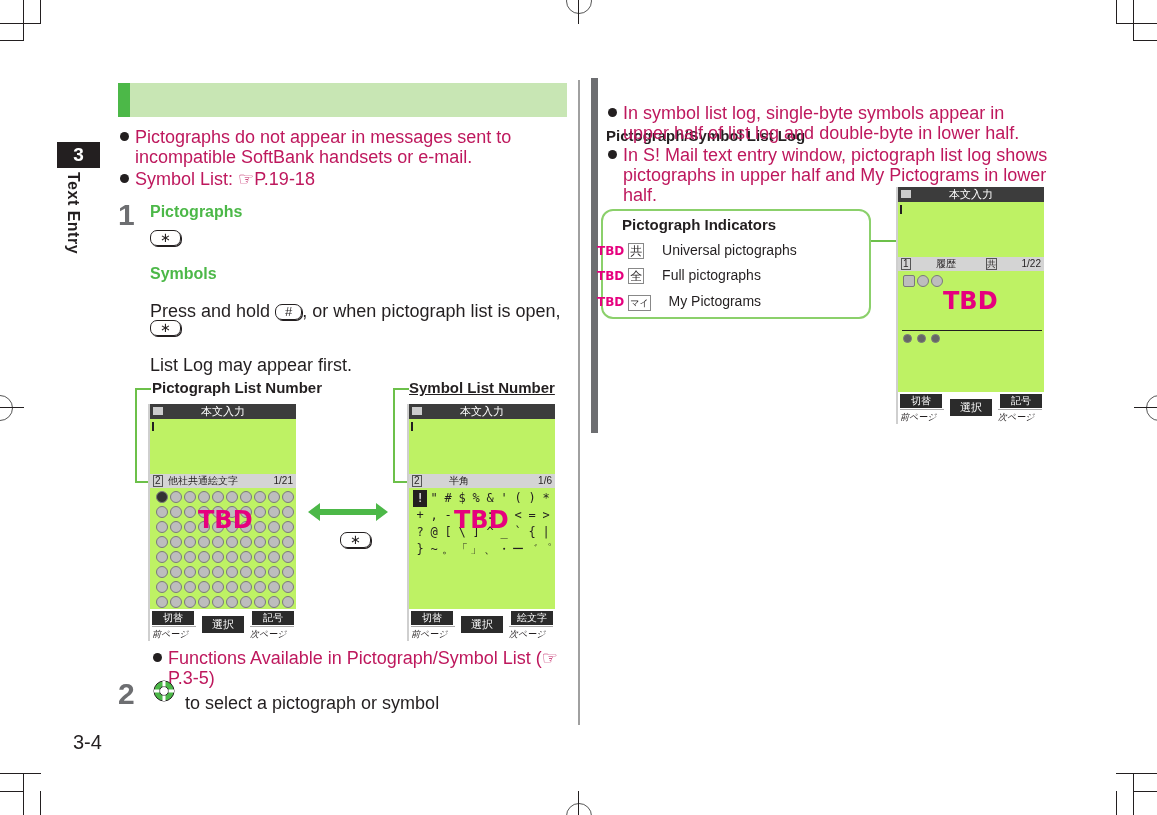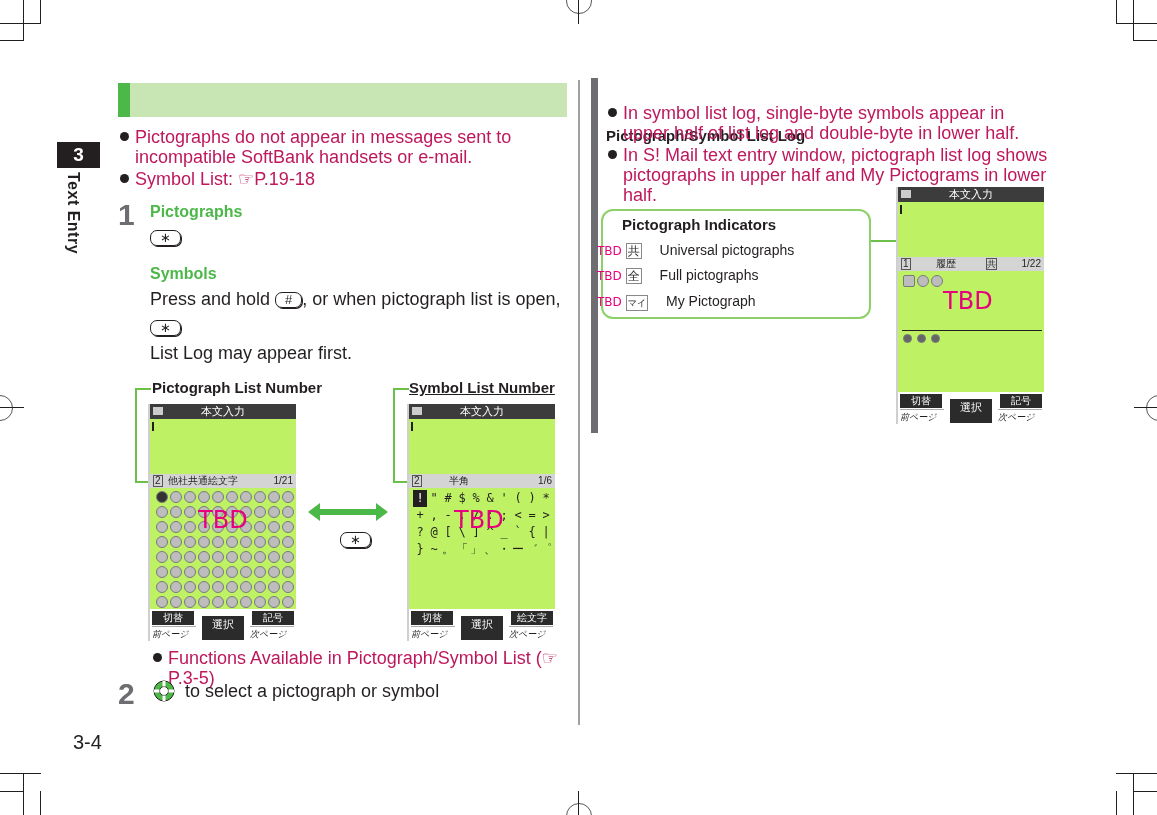--- a/index.html
+++ b/index.html
@@ -15,38 +15,38 @@
                 writing-mode:vertical-rl; letter-spacing:0.5px; }
   .page-num { position:absolute; left:73px; top:731px; font-size:20px; color:#231f20; }
   
   .sec-head { position:absolute; left:118px; top:83px; width:449px; height:34px; background:#c8e6b4; }
   .sec-head .bar { position:absolute; left:0; top:0; width:12px; height:34px; background:#4cb848; }
   .sec-head .title { position:absolute; left:20px; top:3px; font-weight:bold; font-size:22px; color:#231f20; }
   .bullet { position:absolute; font-size:18px; line-height:20px; color:#be185d; padding-left:17px; }
   .bullet::before { content:""; position:absolute; left:2px; top:5px; width:9px; height:9px; border-radius:50%; background:#231f20; }
   .step-num { position:absolute; font-weight:bold; font-size:30px; color:#6d6e71; }
   .green-h { position:absolute; font-weight:bold; font-size:16px; color:#4cb848; }
-  .body-t { position:absolute; font-size:18px; color:#231f20; }
+  .body-t { position:absolute; font-size:18px; color:#231f20;margin-top:12px; }
   .key { display:inline-block; border:1px solid #231f20; border-radius:7px; padding:0 9px; font-size:13px;
          line-height:14px; height:14px; vertical-align:middle; box-shadow:1px 1px 0 #231f20; }
   
   .callout-label { position:absolute; font-weight:bold; font-size:15px; color:#231f20; }
   .gline { position:absolute; background:#6cc04a; }
   
   .phone { position:absolute; width:146px; background:#bef264; border-left:2px solid #cfcfcf; }
   .ph-title { height:15px; background:#3c3c3c; color:#fff; font-size:11px; line-height:15px; text-align:center; position:relative; }
   .ph-title .mailicon { position:absolute; left:3px; top:3px; width:10px; height:8px; background:#ccc; }
   .ph-cursor { position:absolute; left:2px; width:2px; height:9px; background:#231f20; }
   .ph-status { position:absolute; left:0; right:0; height:14px; background:#d4d4d4; font-size:10px; line-height:14px; }
   .ph-status span { position:absolute; }
   .ph-footer { position:absolute; left:0; right:0; bottom:0; height:32px; background:#fff; }
   .softkey { position:absolute; background:#2b2b2b; color:#fff; font-size:10px; text-align:center; line-height:14px; }
   .softkey2 { position:absolute; color:#231f20; font-size:9px; line-height:14px; border-top:1px solid #aaa;font-style:italic; }
-  .selkey { position:absolute; left:52px; top:7px; width:42px; height:24px; background:#2b2b2b; color:#fff; font-size:11px; line-height:17px; text-align:center; }
-  .tbd { position:absolute; color:#e6007e; font-weight:normal; font-family:"DejaVu Sans", sans-serif; }
+  .selkey { position:absolute; left:52px; top:7px; width:42px; height:17px; background:#2b2b2b; color:#fff; font-size:11px; line-height:17px; text-align:center; }
+  .tbd { position:absolute; color:#e6007e; font-weight:bold; font-family:"DejaVu Sans", sans-serif; }
   .grid { position:absolute; display:grid; }
   .picto { width:12px; height:12px; border-radius:50%; background:#bdbdbd; border:1px solid #7a7a7a; box-sizing:border-box; }
   .sym { font-family:"DejaVu Sans Mono", monospace; font-size:12px; text-align:center; line-height:17px; color:#231f20; }
   
   .sub-box { position:absolute; left:591px; top:78px; width:7px; height:355px; background:#6d6e71; }
   .ind-box { position:absolute; left:601px; top:209px; width:270px; height:110px; border:2px solid #8bd06b; border-radius:12px; box-sizing:border-box; }
   .ind-row { position:absolute; font-size:14px; color:#231f20; }
   .ind-glyph { display:inline-block; border:1px solid #888; font-size:12px; line-height:14px; padding:0 1px; margin-right:14px; }
 </style>
 </head>
@@ -311,21 +311,21 @@
   <span>Universal pictographs</span>
 </div>
 <div class="ind-row" style="left:597px;top:267px;">
   <span class="tbd" style="position:relative;font-size:12px;">TBD</span>
   <span class="ind-glyph">全</span>
   <span>Full pictographs</span>
 </div>
 <div class="ind-row" style="left:597px;top:293px;">
   <span class="tbd" style="position:relative;font-size:12px;">TBD</span>
   <span class="ind-glyph" style="font-size:9px;">マイ</span>
-  <span>My Pictograph</span>
+  <span>My Pictograms</span>
 </div>
 <div class="gline" style="left:871px;top:240px;width:118px;height:2px;"></div>
 <div class="gline" style="left:987px;top:240px;width:2px;height:18px;"></div>
 
 <div class="phone" style="left:896px;top:187px;height:237px;">
   <div class="ph-title">
     <span class="mailicon"></span>
     <span>本文入力</span>
   </div>
   <div class="ph-cursor" style="top:18px;"></div>

